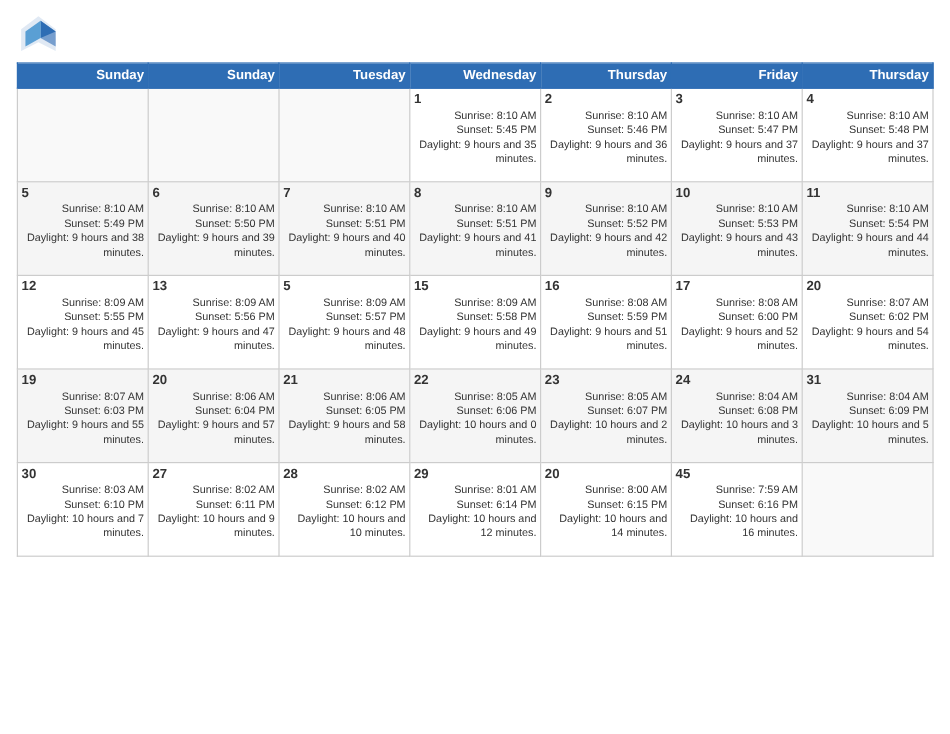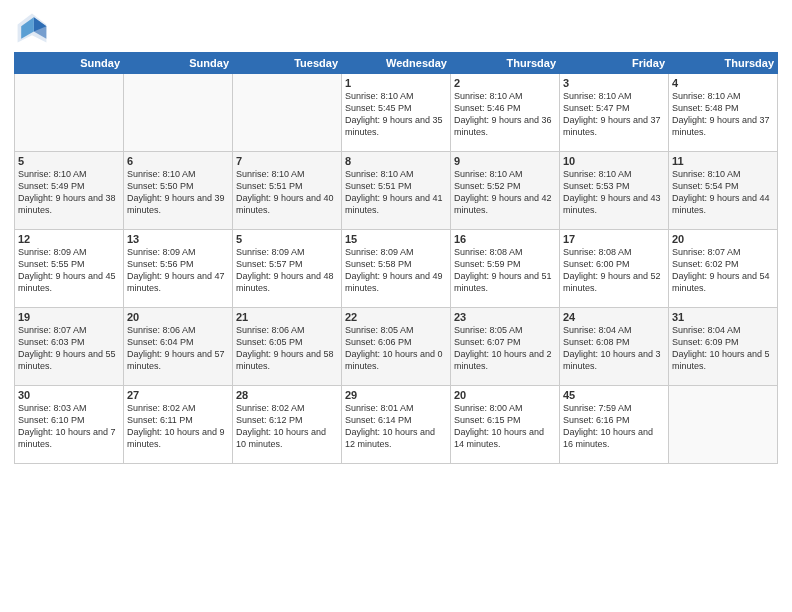--- a/index.html
+++ b/index.html
@@ -87,20 +87,21 @@
     .day-number {
       font-size: 11px;
       font-weight: bold;
       display: block;
       margin-bottom: 1px;
     }
     .cell-text {
       font-size: 9px;
       line-height: 1.35;
       color: #333;
+      text-align: right;
     }
     .empty-cell {
       background: #f9f9f9;
     }
   </style>
 </head>
 <body>
 
 <div class="page">
   <div class="header">

